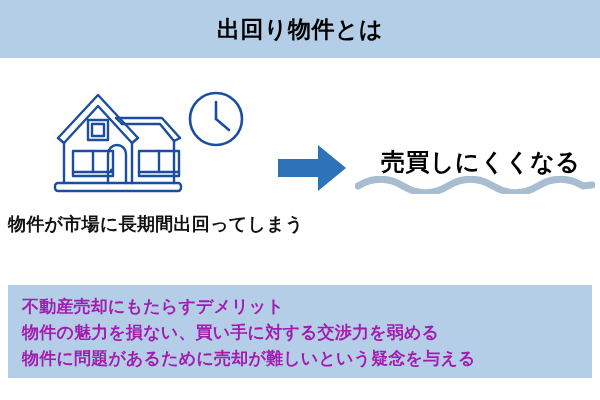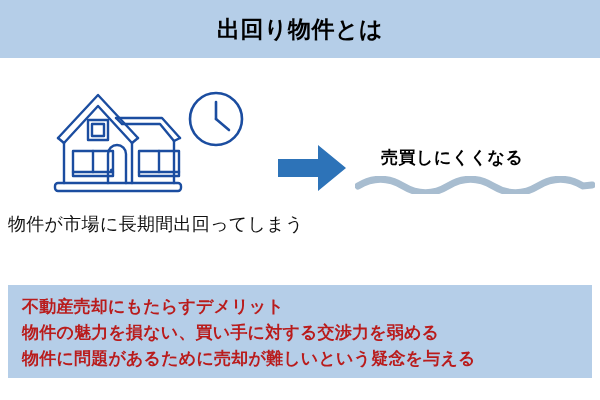--- a/index.html
+++ b/index.html
@@ -72,61 +72,61 @@
     top: 143px;
     width: 72px;
     height: 50px;
   }
 
   
   .right-headline {
     position: absolute;
     left: 381px;
     top: 146px;
-    font-size: 17px;
+    font-size: 24px;
     font-weight: bold;
     color: #000000;
     white-space: nowrap;
     letter-spacing: 0.5px;
   }
   .wave-wrap {
     position: absolute;
     left: 355px;
     top: 176px;
     width: 240px;
     height: 18px;
   }
 
   
   .caption {
     position: absolute;
     left: 8px;
     top: 212px;
     font-size: 18px;
-    font-weight: normal;
+    font-weight: bold;
     color: #111111;
     white-space: nowrap;
     letter-spacing: 0.3px;
   }
 
   
   .info-box {
     position: absolute;
     left: 8px;
     top: 285px;
     width: 584px;
     height: 93px;
     background: #b5cee8;
     box-sizing: border-box;
     padding: 9px 0 0 14px;
   }
   .info-line {
     font-size: 17px;
     font-weight: bold;
-    color: #b91c1c;
+    color: #a21caf;
     line-height: 26px;
     white-space: nowrap;
     letter-spacing: 0.2px;
   }
 </style>
 </head>
 <body>
 
 <div id="page">
 

